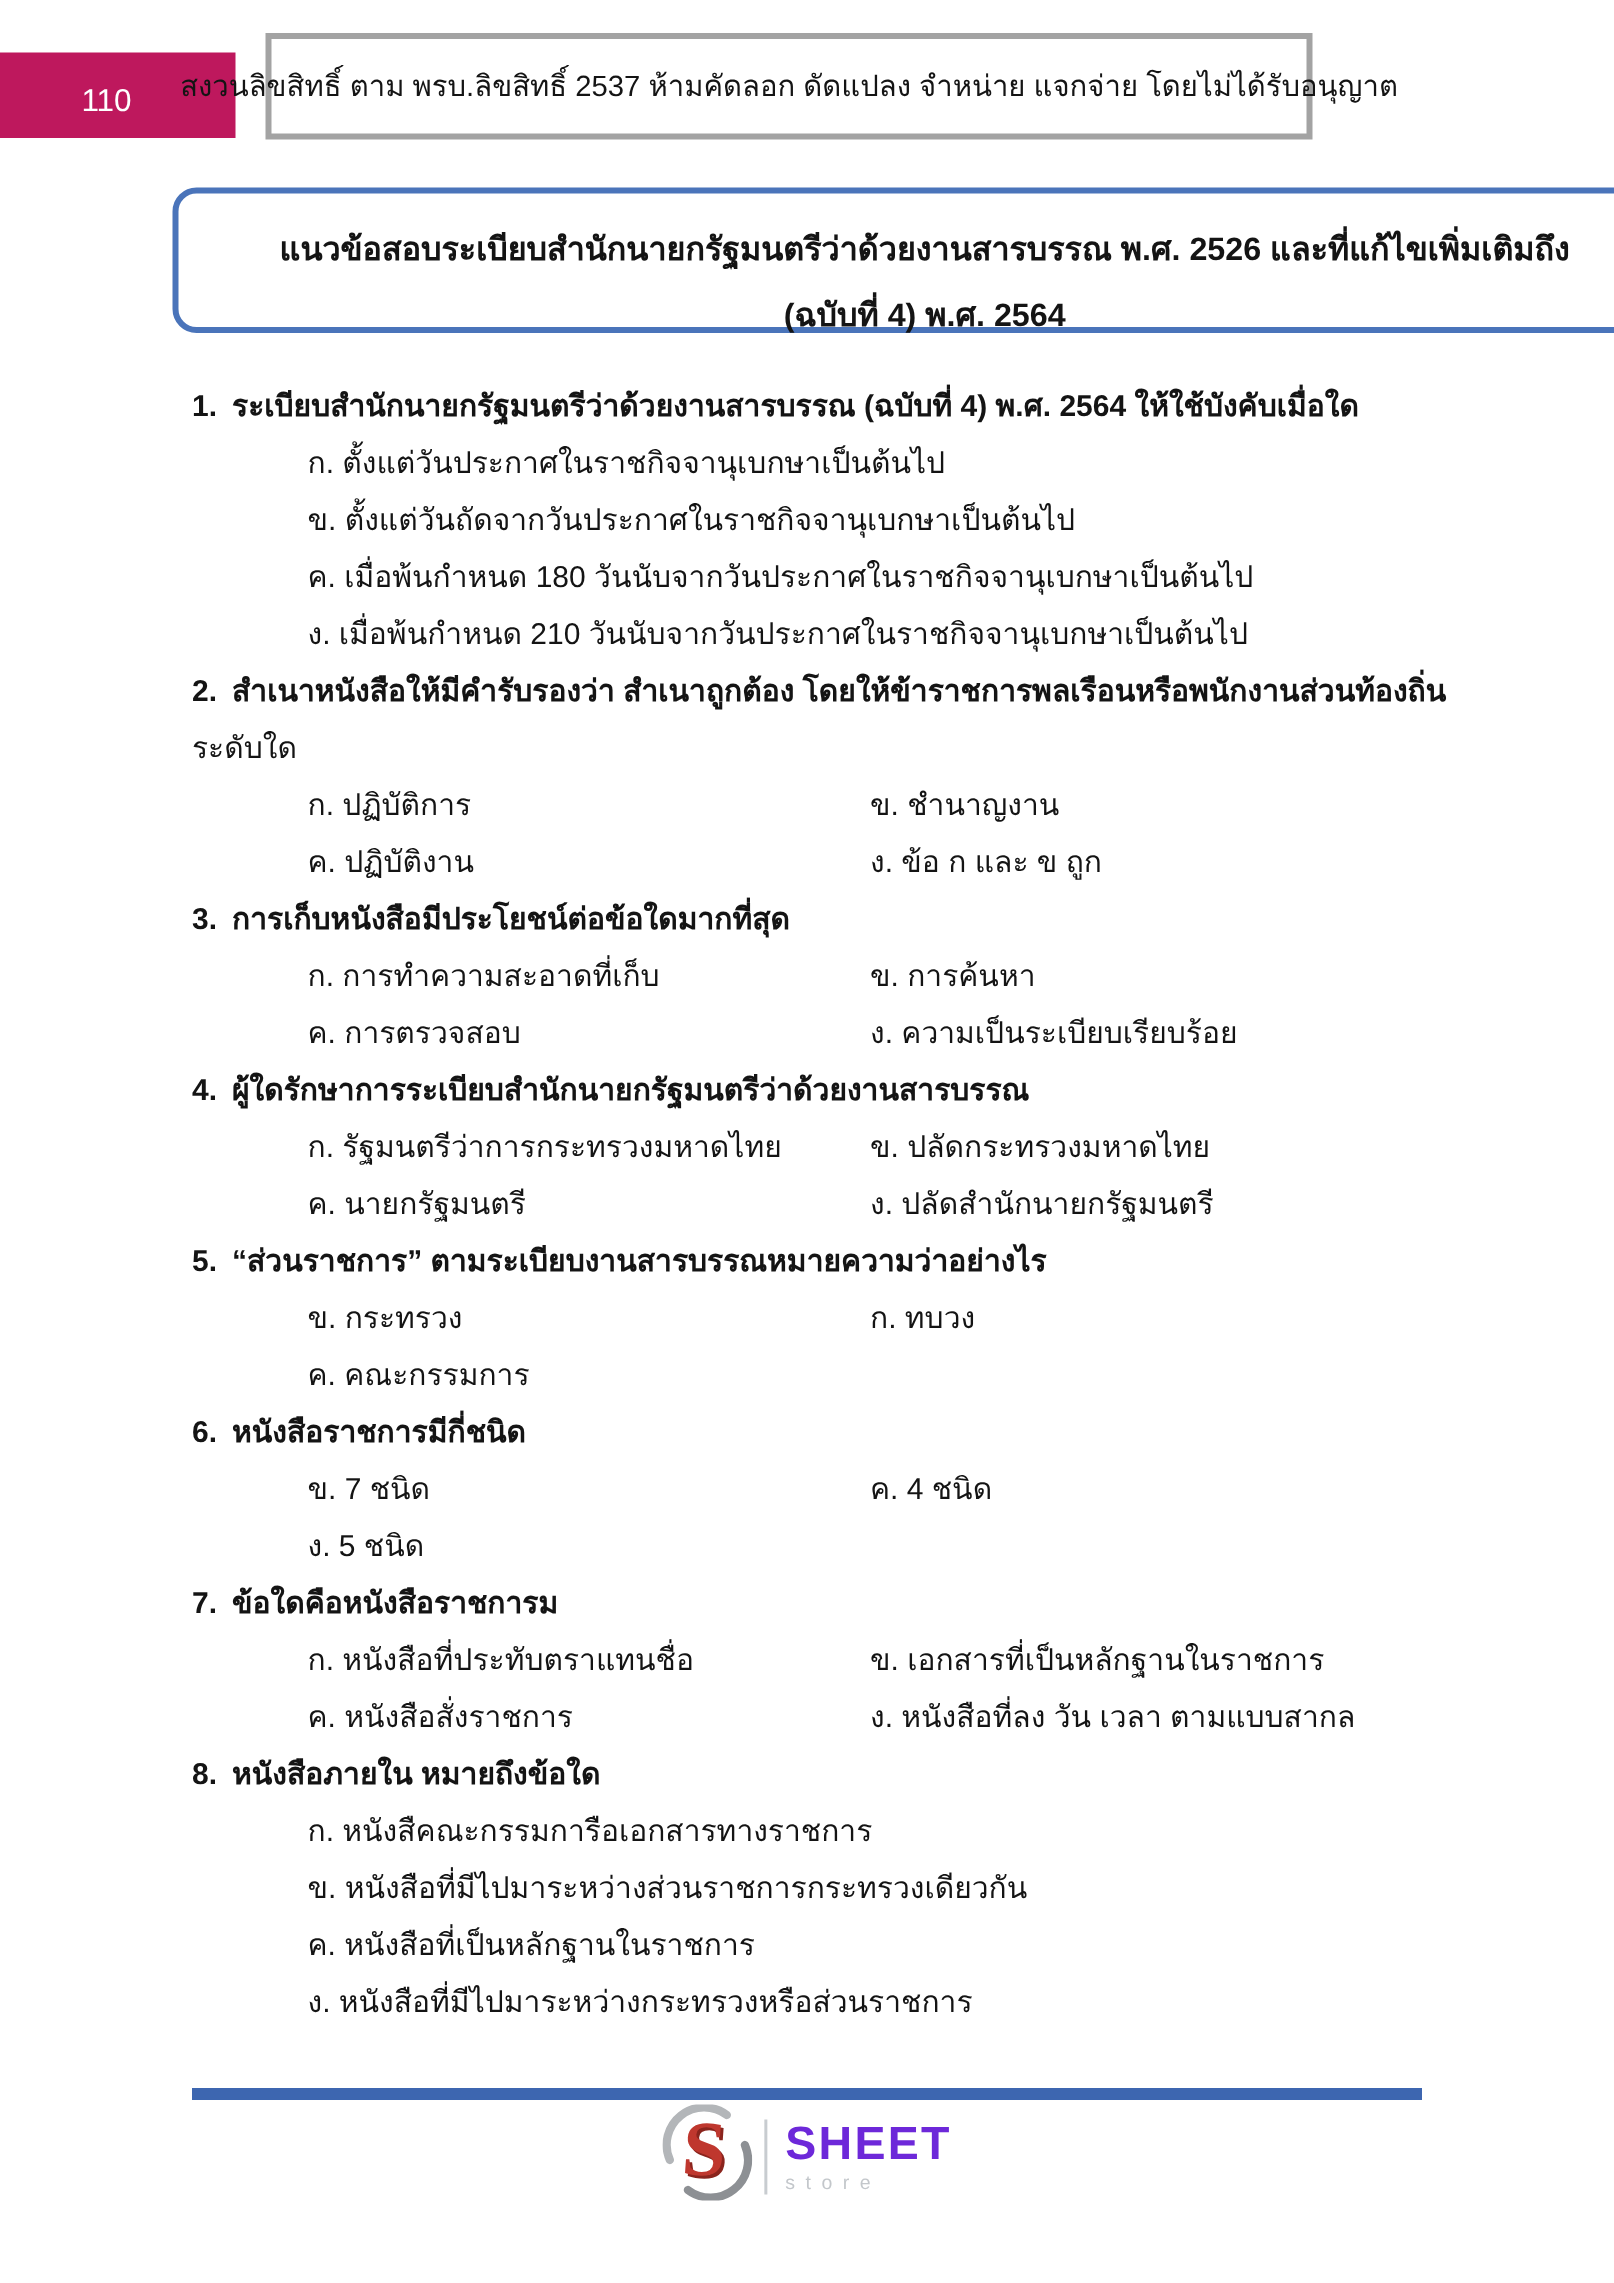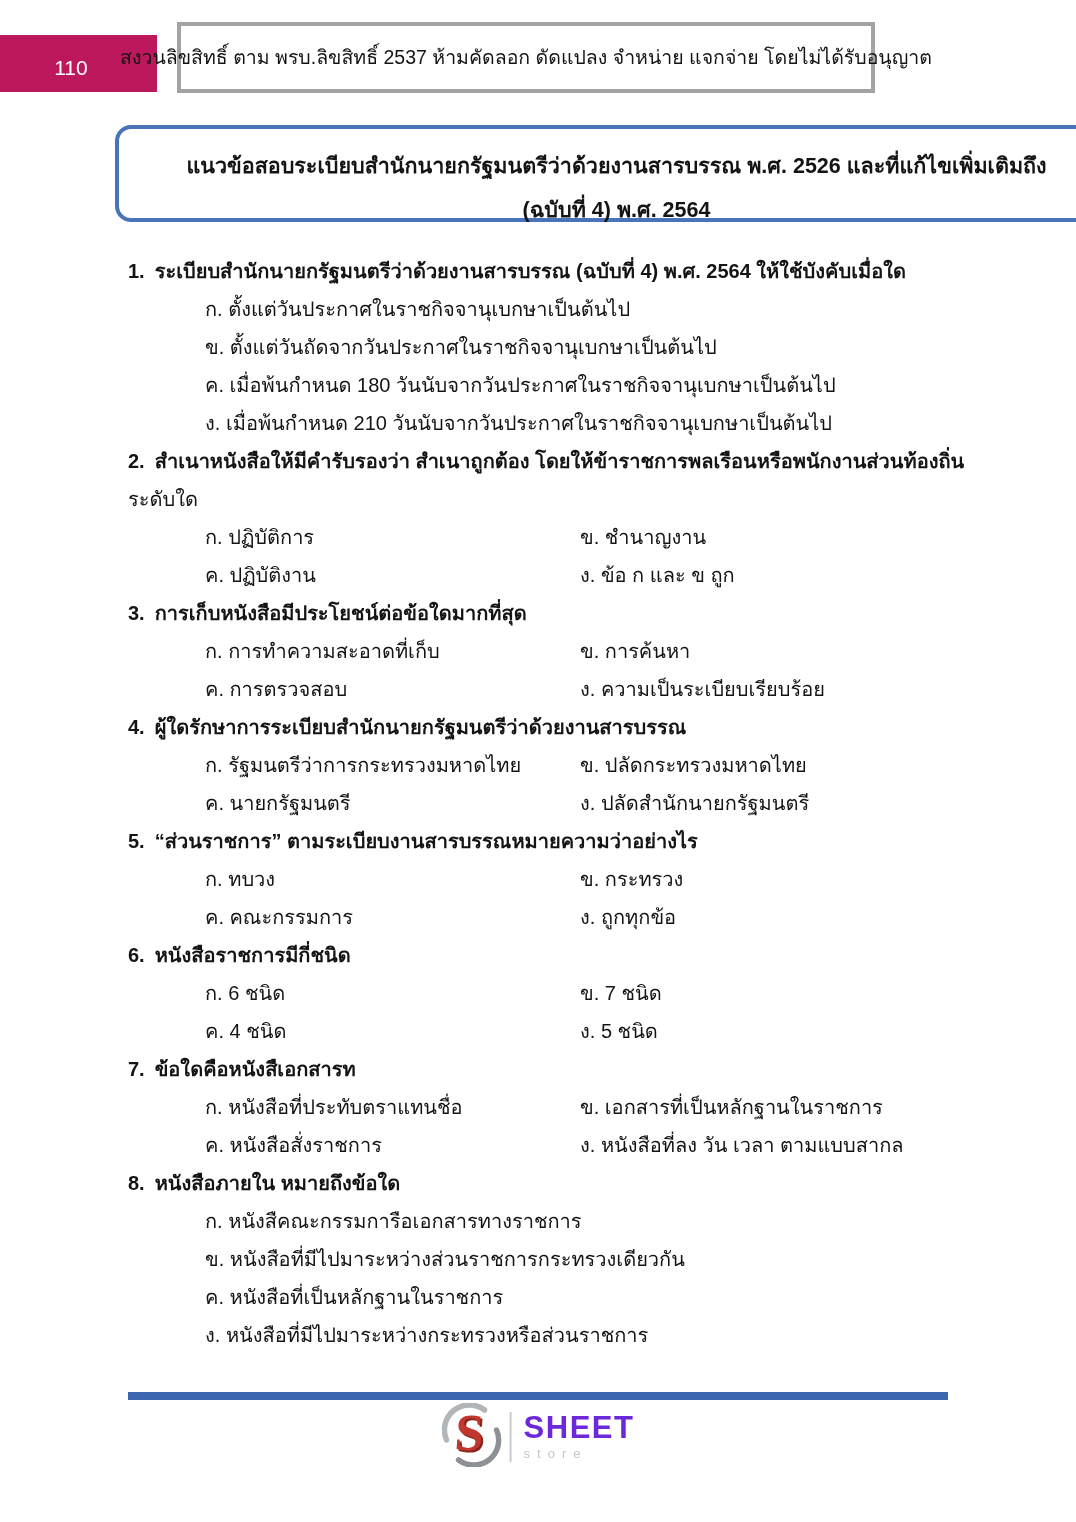--- a/index.html
+++ b/index.html
@@ -128,39 +128,37 @@
       <p class="opt">ก. รัฐมนตรีว่าการกระทรวงมหาดไทย</p>
       <p class="opt">ข. ปลัดกระทรวงมหาดไทย</p>
       <p class="opt">ค. นายกรัฐมนตรี</p>
       <p class="opt">ง. ปลัดสำนักนายกรัฐมนตรี</p>
     </div>
   </div>
 
   <div class="question">
     <p class="q-title"><span class="q-num">5.</span><span>“ส่วนราชการ” ตามระเบียบงานสารบรรณหมายความว่าอย่างไร</span></p>
     <div class="opts two-col">
+      <p class="opt">ข. กระทรวง</p>
       <p class="opt">ก. ทบวง</p>
-      <p class="opt">ข. กระทรวง</p>
       <p class="opt">ค. คณะกรรมการ</p>
-      <p class="opt">ง. ถูกทุกข้อ</p>
     </div>
   </div>
 
   <div class="question">
     <p class="q-title"><span class="q-num">6.</span><span>หนังสือราชการมีกี่ชนิด</span></p>
     <div class="opts two-col">
-      <p class="opt">ก. 6 ชนิด</p>
       <p class="opt">ข. 7 ชนิด</p>
       <p class="opt">ค. 4 ชนิด</p>
       <p class="opt">ง. 5 ชนิด</p>
     </div>
   </div>
 
   <div class="question">
-    <p class="q-title"><span class="q-num">7.</span><span>ข้อใดคือหนังสืเอกสารท</span></p>
+    <p class="q-title"><span class="q-num">7.</span><span>ข้อใดคือหนังสือราชการม</span></p>
     <div class="opts two-col">
       <p class="opt">ก. หนังสือที่ประทับตราแทนชื่อ</p>
       <p class="opt">ข. เอกสารที่เป็นหลักฐานในราชการ</p>
       <p class="opt">ค. หนังสือสั่งราชการ</p>
       <p class="opt">ง. หนังสือที่ลง วัน เวลา ตามแบบสากล</p>
     </div>
   </div>
 
   <div class="question">
     <p class="q-title"><span class="q-num">8.</span><span>หนังสือภายใน หมายถึงข้อใด</span></p>

